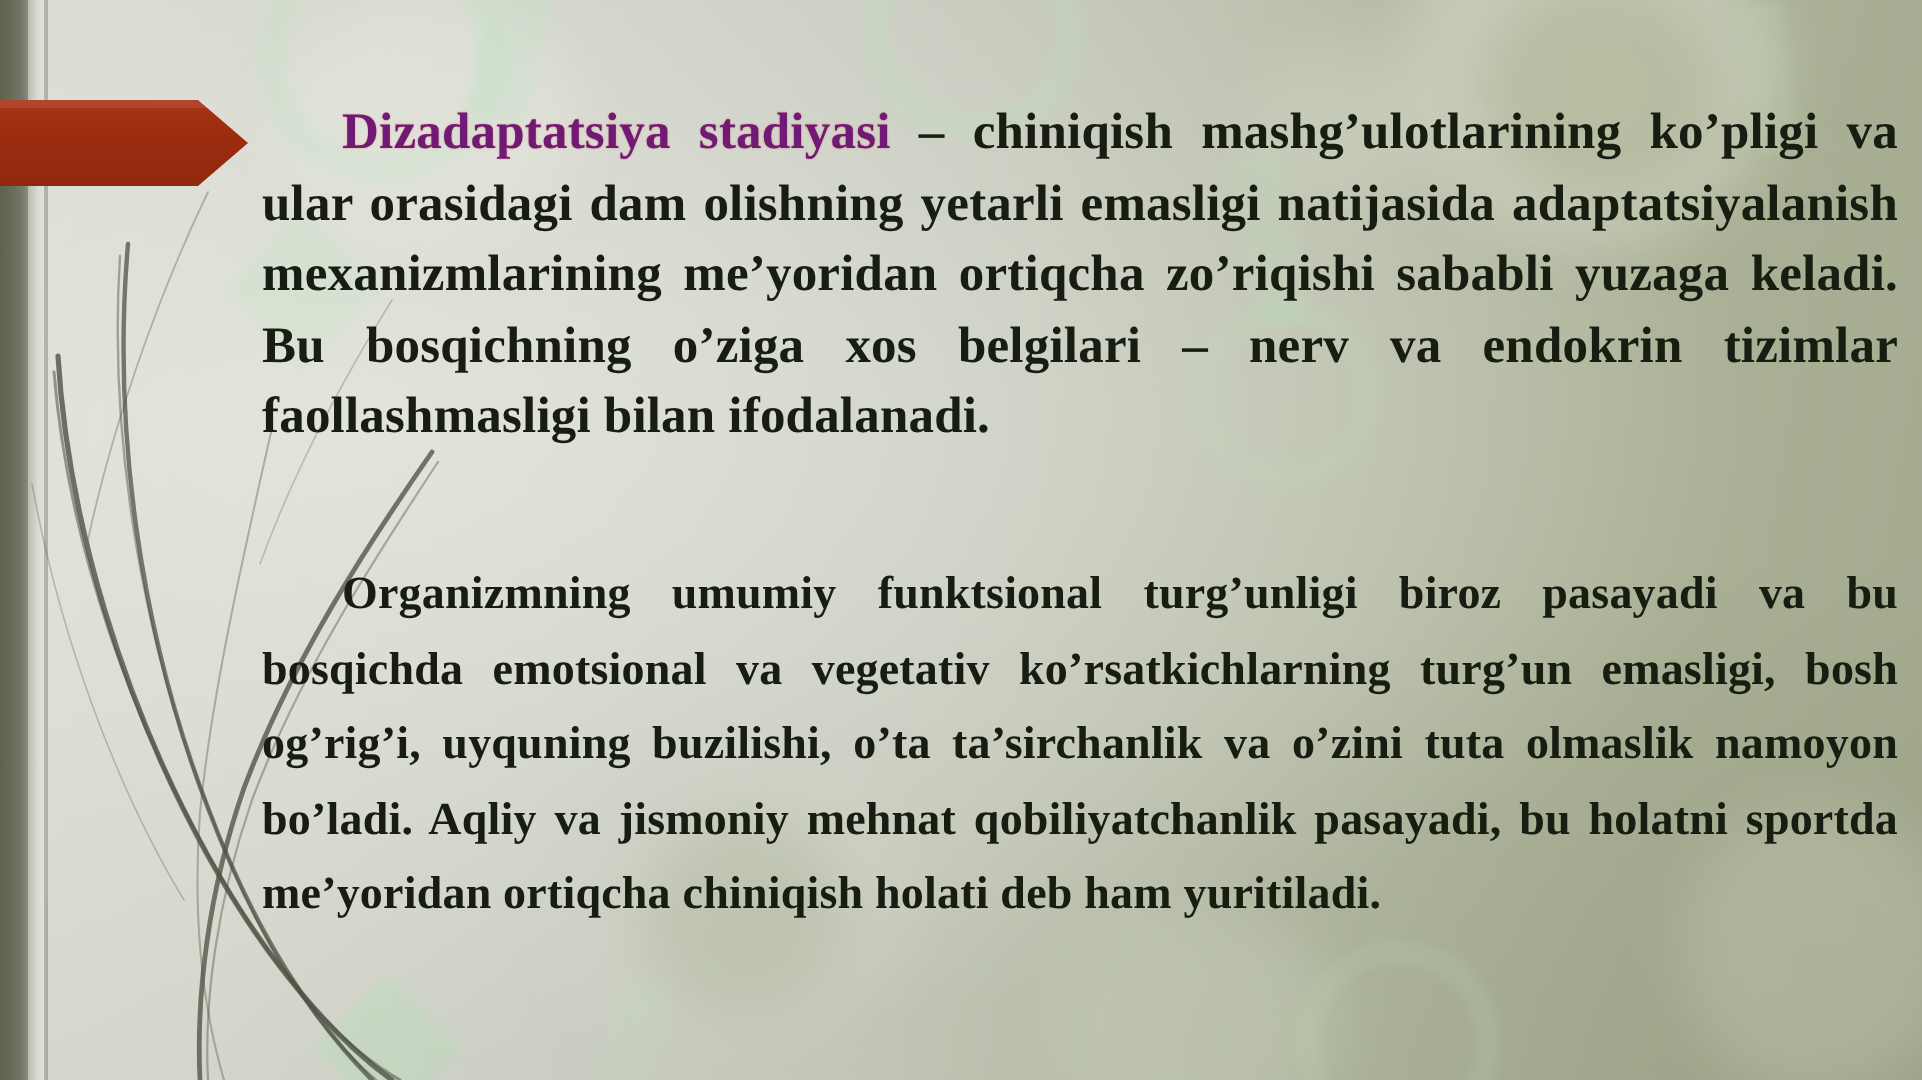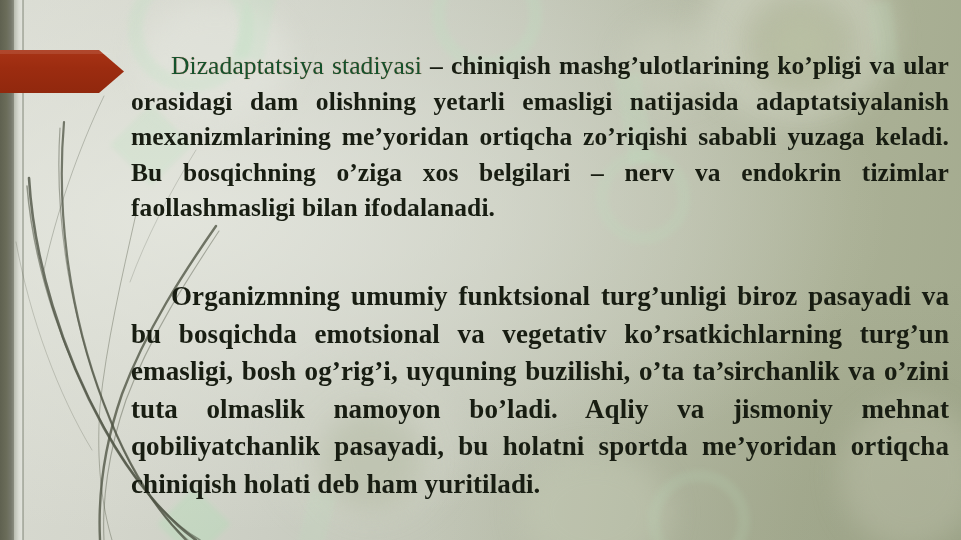--- a/index.html
+++ b/index.html
@@ -116,27 +116,27 @@
     top: 48px;
     width: 818px;
     font-size: 25.5px;
     line-height: 35.5px;
     text-indent: 40px;
   }
   #para2 {
     left: 131px;
     top: 278px;
     width: 818px;
-    font-size: 27px;
+    font-size: 23px;
     line-height: 37.5px;
     text-indent: 40px;
   }
   .title-red {
-    color: #14532d;
-    font-weight: normal;
+    color: #701a75;
+    font-weight: bold;
     text-shadow: 0 0 1px rgba(232,38,27,0.45);
   }
   
   .para > span { display: inline; }
 </style>
 </head>
 <body>
 
 <div id="slide">
 

